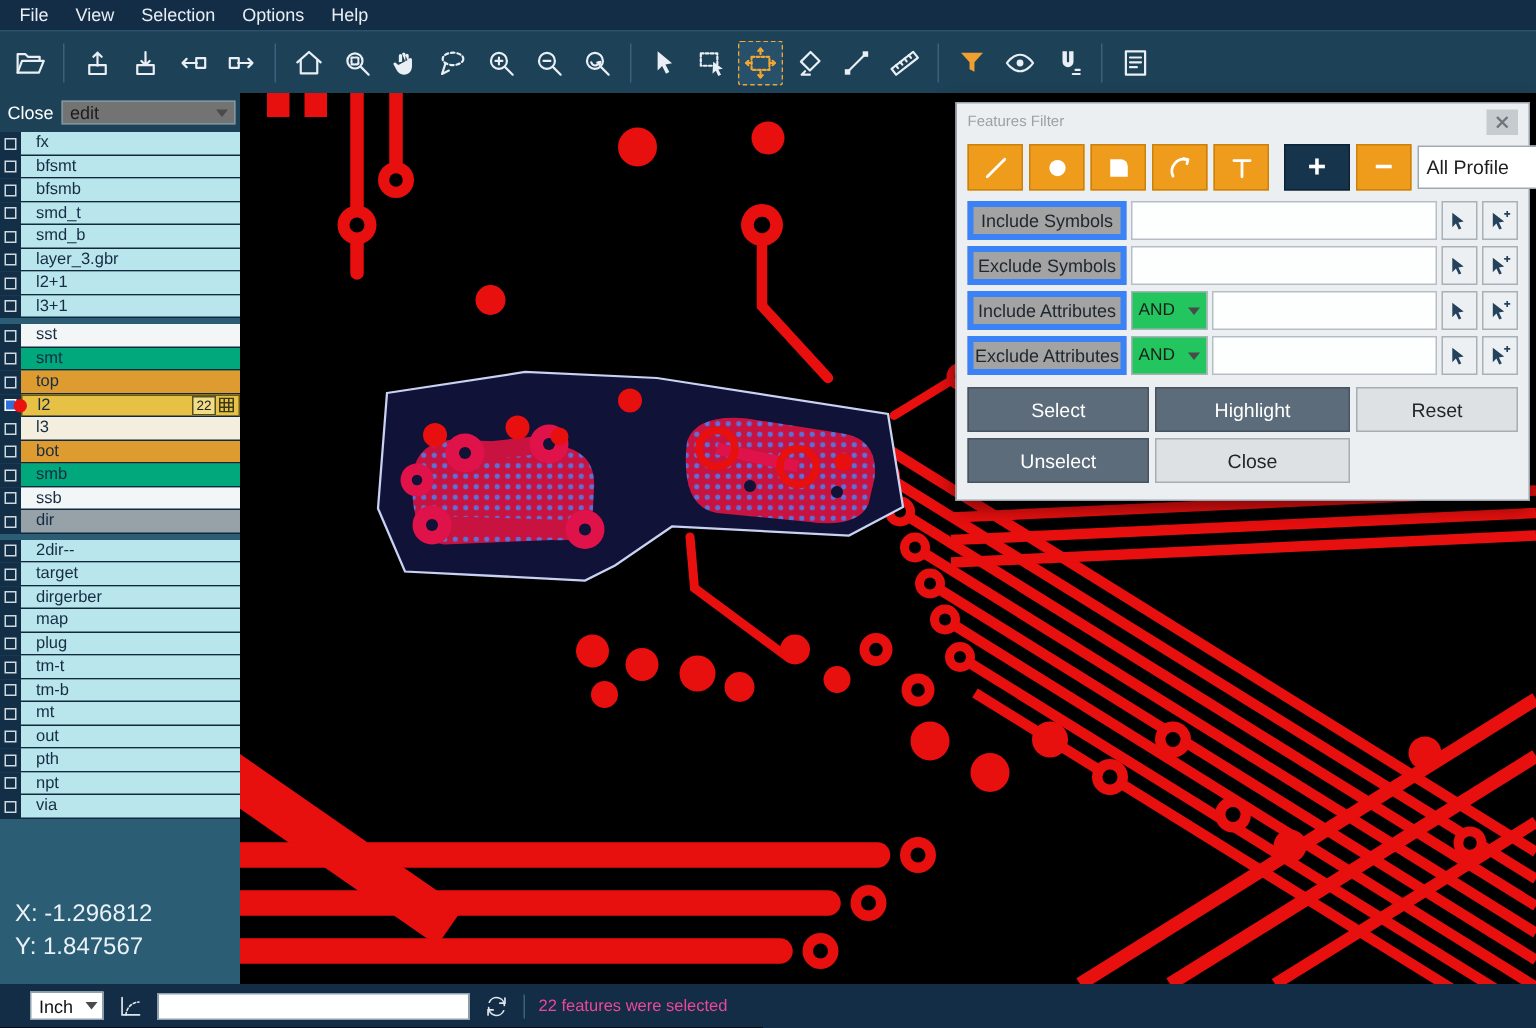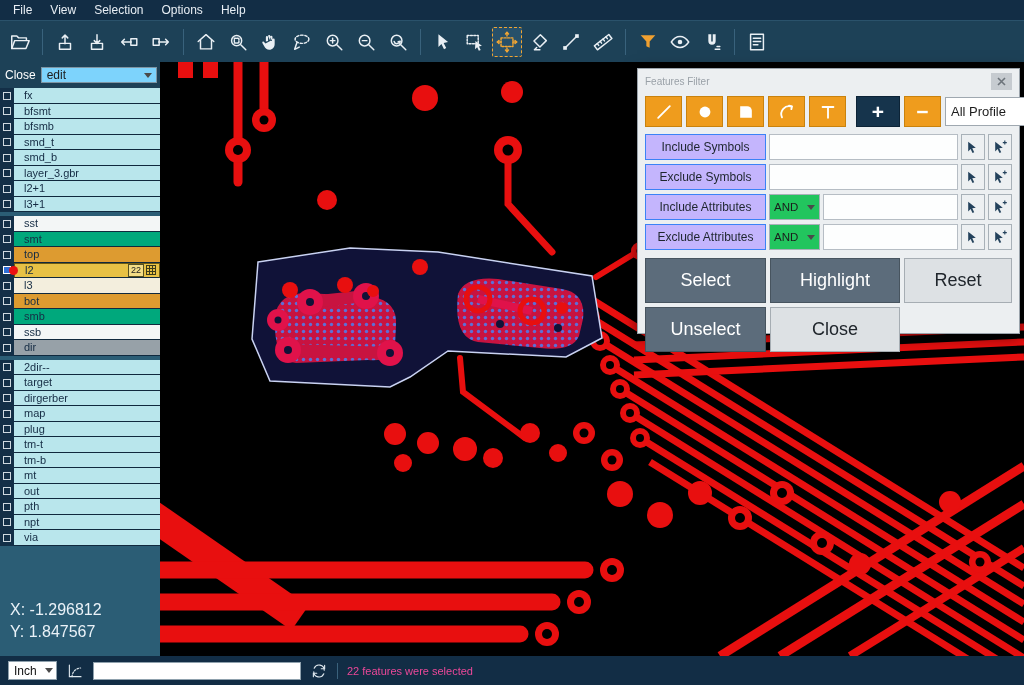--- a/index.html
+++ b/index.html
@@ -16,21 +16,21 @@
 .tb-btn{width:30px;height:30px;display:flex;align-items:center;justify-content:center;color:#e9eff4;border:1px solid transparent;border-radius:2px;flex:none}
 .tb-btn svg{width:22px;height:22px;stroke:currentColor;fill:none;stroke-width:1.6;stroke-linecap:round;stroke-linejoin:round}
 .tb-btn.accent{color:#f0a030}
 .tb-btn.active{color:#f2a633;border:1px dashed #f2a633;background:#27506a}
 .tb-sep{width:1px;height:26px;background:#39627c;margin:0 5px;flex:none}
 
 
 .sidebar{position:absolute;left:0;top:62px;width:160px;bottom:29px;background:#2b5d75;z-index:5}
 .step-row{height:26px;background:#1d4157;display:flex;align-items:center;padding:0 3px;gap:5px}
 .step-label{color:#fff;font-size:12px;padding-left:2px}
-.step-select{flex:1;height:16px;background:#7dd3fc;border:1px solid #7e95a3;display:flex;align-items:center;justify-content:space-between;padding:0 4px 0 5px;font-size:12px;color:#1c1c1c}
+.step-select{flex:1;height:16px;background:#737373;border:1px solid #7e95a3;display:flex;align-items:center;justify-content:space-between;padding:0 4px 0 5px;font-size:12px;color:#1c1c1c}
 .caret{width:0;height:0;border-left:4px solid transparent;border-right:4px solid transparent;border-top:5px solid #4a4a4a}
 .layer-row{display:flex;height:15.5px}
 .layer-row.gap{margin-top:4px}
 .cb-cell{width:14px;background:#132f47;display:flex;align-items:center;justify-content:center;position:relative;flex:none}
 .cb{width:8px;height:8px;border:1px solid #cfd9e0;background:transparent}
 .cb-active{background:#2f6fd6;border-color:#fff}
 .active-dot{position:absolute;right:-4px;top:3px;width:9px;height:9px;border-radius:50%;background:#ea1111;z-index:3}
 .name-cell{flex:1;display:flex;align-items:center;padding:0 3px 0 10px;border-bottom:1px solid #10293e;font-size:11px;color:#152c44;overflow:hidden}
 .name-cell.sel{border:1px solid #6b5a14;border-bottom:1px solid #10293e}
 .c-cyan{background:#b9e6ec}.c-green{background:#00a87c}.c-orange{background:#dd9b30}
@@ -49,32 +49,32 @@
 .dlg-title-text{color:#9aa1a8;font-size:10px}
 .dlg-close{width:21px;height:17px;background:#c6cbd0;display:flex;align-items:center;justify-content:center}
 .dlg-close svg{width:9px;height:9px;stroke:#6d747b;stroke-width:1.6;fill:none}
 .dlg-tools{display:flex;align-items:center;padding:2px 7px 7px;gap:4px}
 .tool-btn{width:37px;height:31px;background:#ef9c1d;border:1px solid #c9820d;display:flex;align-items:center;justify-content:center;color:#fff;flex:none}
 .tool-btn svg{width:20px;height:20px;stroke:#fff;fill:none;stroke-width:2.2;stroke-linecap:round;stroke-linejoin:round}
 .tool-btn.plus{background:#16344c;border-color:#0c2336;width:44px;margin-left:6px;font-size:21px;font-weight:bold;line-height:1}
 .tool-btn.minus{font-size:21px;font-weight:bold;line-height:1}
 .profile-select{margin-left:auto;width:97px;height:29px;background:#fff;border:1px solid #9fa8b0;display:flex;align-items:center;justify-content:space-between;padding:0 5px;font-size:13px;color:#1c1c1c;flex:none}
 .f-row{display:flex;align-items:center;padding:0 7px;margin-bottom:4px;gap:3px}
-.f-label{width:121px;height:26px;background:#c4b5fd;border:1px solid #3b82f6;font-size:12px;color:#1e262e;display:flex;align-items:center;justify-content:center;flex:none}
+.f-label{width:106px;height:26px;background:#a3a3a3;border:4px solid #3b82f6;font-size:12px;color:#1e262e;display:flex;align-items:center;justify-content:center;flex:none}
 .mini-select{width:51px;height:26px;background:#22c55e;border:1px solid #a8b1b8;display:flex;align-items:center;justify-content:space-between;padding:0 4px;font-size:11.5px;color:#1c1c1c;flex:none}
 .f-input{flex:1;height:26px;background:#fdfefe;border:1px solid #b6bdc4;min-width:0;font-family:inherit;font-size:12px;padding:0 4px}
 .pick-btn{width:24px;height:26px;background:#edf0f2;border:1px solid #a8b1b8;display:flex;align-items:center;justify-content:center;flex:none}
 .pick-btn svg{width:16px;height:16px}
 .dlg-buttons{display:grid;grid-template-columns:121px 130px 1fr;gap:4px;padding:4px 7px 0}
-.act-btn{height:45px;display:flex;align-items:center;justify-content:center;font-size:18px}
+.act-btn{height:30px;display:flex;align-items:center;justify-content:center;font-size:13px}
 .act-btn.dark{background:#5c6c7b;border:1px solid #47545f;color:#fff}
 .act-btn.light{background:#dde1e4;border:1px solid #a6adb3;color:#20262c}
 
 
-.statusbar{position:absolute;left:0;right:0;bottom:0;height:29px;background:#122d45;display:flex;align-items:center;padding:0 8px;gap:9px;z-index:6}
+.statusbar{position:absolute;left:0;right:0;bottom:0;height:29px;background:#122d45;display:flex;align-items:center;padding:0 20px;gap:9px;z-index:6}
 .units-select{width:49px;height:19px;background:#fff;border:1px solid #8fa1ad;display:flex;align-items:center;justify-content:space-between;padding:0 3px 0 5px;font-size:12px;color:#111;flex:none}
 .sb-icon{width:18px;height:18px;color:#dfe8ee;display:flex;flex:none}
 .sb-icon svg{width:18px;height:18px;stroke:currentColor;fill:none;stroke-width:1.5;stroke-linecap:round}
 .sb-input{width:208px;height:18px;background:#fff;border:1px solid #8fa1ad;font-size:12px;padding:0 4px;font-family:inherit;flex:none}
 .sb-sep{width:1px;height:16px;background:#3a627c;flex:none}
 .sb-msg{color:#ec4899;font-size:11px;white-space:nowrap}
 </style>
 </head>
 <body>
 

